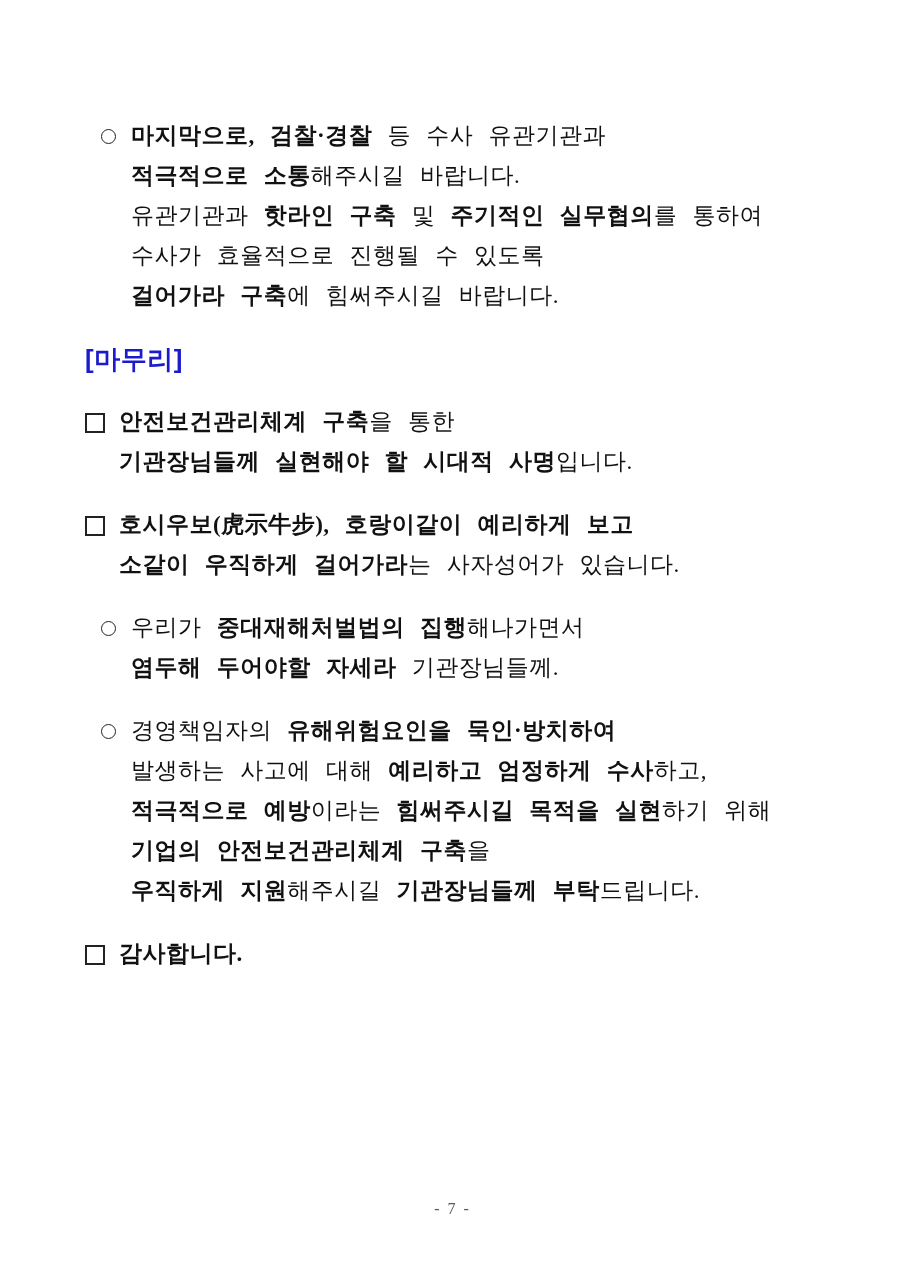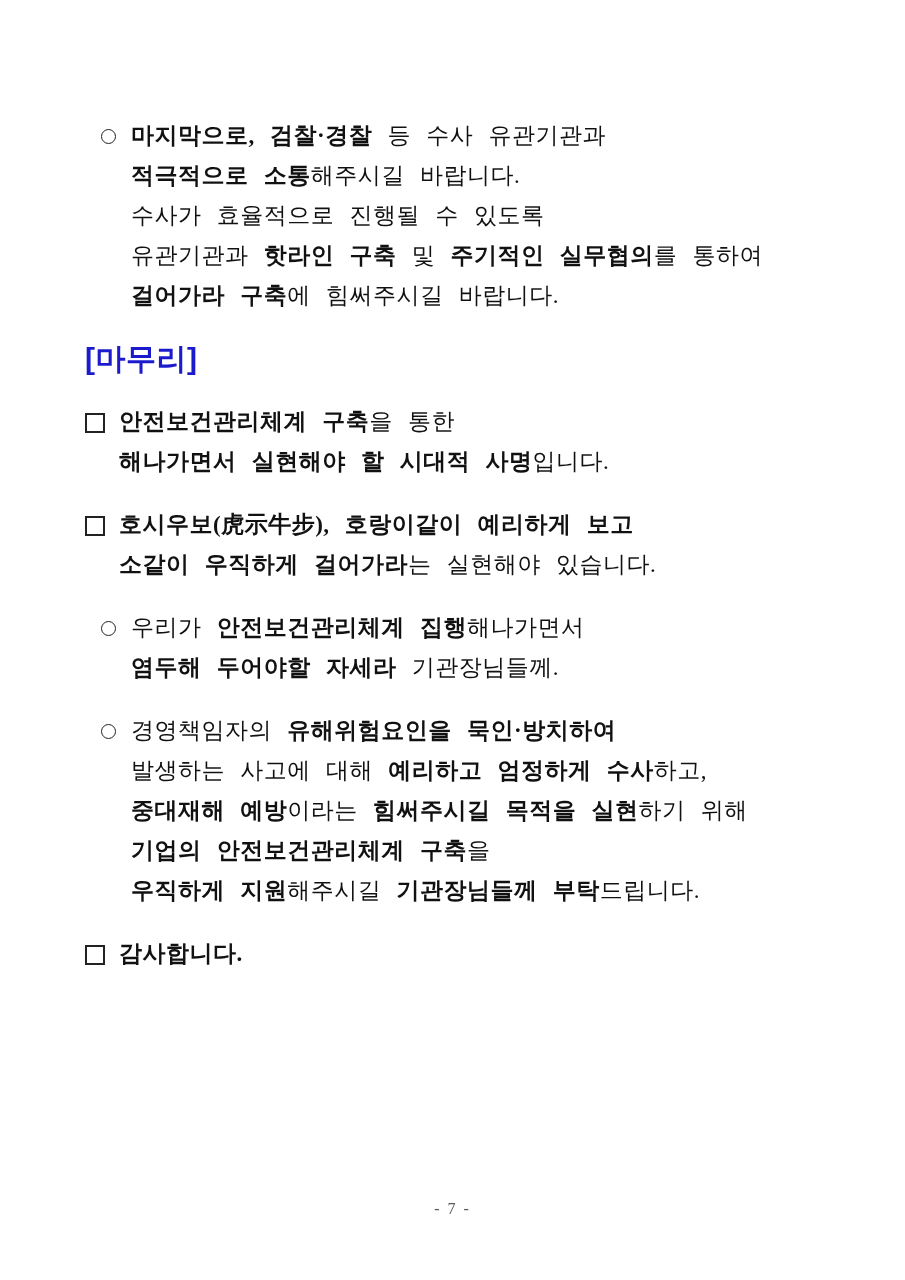--- a/index.html
+++ b/index.html
@@ -58,21 +58,21 @@
     word-spacing: 9px;
     letter-spacing: 0.5px;
     white-space: nowrap;
   }
   .seg-bold {
     font-weight: 700;
     font-family: Liberation Serif, serif;
   }
   .section-header {
     font-family: "Liberation Sans", "DejaVu Sans", sans-serif;
-    font-size: 30px;
+    font-size: 26px;
     font-weight: 800;
     line-height: 40px;
     color: var(--accent-color, #1b1bcd);
     margin: 0 0 23px 0;
     letter-spacing: 0.5px;
   }
   .page-number {
     position: absolute;
     left: 0;
     right: 0;
@@ -89,61 +89,61 @@
 
 <div class="page">
   <div class="content" id="doc-content">
       <div class="block indent">
         <div class="bullet-col">
           <div class="bullet-circle"></div>
         </div>
         <div class="lines">
           <div class="line"><span class="seg-bold">마지막으로, 검찰·경찰</span><span class="seg-normal"> 등 수사 유관기관과</span></div>
           <div class="line"><span class="seg-bold">적극적으로 소통</span><span class="seg-normal">해주시길 바랍니다.</span></div>
+          <div class="line"><span class="seg-normal">유관기관과 </span><span class="seg-bold">핫라인 구축</span><span class="seg-normal"> 및 </span><span class="seg-bold">주기적인 실무협의</span><span class="seg-normal">를 통하여</span></div>
           <div class="line"><span class="seg-normal">수사가 효율적으로 진행될 수 있도록</span></div>
-          <div class="line"><span class="seg-normal">유관기관과 </span><span class="seg-bold">핫라인 구축</span><span class="seg-normal"> 및 </span><span class="seg-bold">주기적인 실무협의</span><span class="seg-normal">를 통하여</span></div>
           <div class="line"><span class="seg-bold">걸어가라 구축</span><span class="seg-normal">에 힘써주시길 바랍니다.</span></div>
         </div>
       </div>
       <div class="section-header">[마무리]</div>
       <div class="block">
         <div class="bullet-col">
           <div class="bullet-square"></div>
         </div>
         <div class="lines">
           <div class="line"><span class="seg-bold">안전보건관리체계 구축</span><span class="seg-normal">을 통한</span></div>
-          <div class="line"><span class="seg-bold">해나가면서 실현해야 할 시대적 사명</span><span class="seg-normal">입니다.</span></div>
+          <div class="line"><span class="seg-bold">기관장님들께 실현해야 할 시대적 사명</span><span class="seg-normal">입니다.</span></div>
         </div>
       </div>
       <div class="block">
         <div class="bullet-col">
           <div class="bullet-square"></div>
         </div>
         <div class="lines">
           <div class="line"><span class="seg-bold">호시우보(虎示牛步), 호랑이같이 예리하게 보고</span></div>
-          <div class="line"><span class="seg-bold">소같이 우직하게 걸어가라</span><span class="seg-normal">는 실현해야 있습니다.</span></div>
+          <div class="line"><span class="seg-bold">소같이 우직하게 걸어가라</span><span class="seg-normal">는 사자성어가 있습니다.</span></div>
         </div>
       </div>
       <div class="block indent">
         <div class="bullet-col">
           <div class="bullet-circle"></div>
         </div>
         <div class="lines">
-          <div class="line"><span class="seg-normal">우리가 </span><span class="seg-bold">안전보건관리체계 집행</span><span class="seg-normal">해나가면서</span></div>
+          <div class="line"><span class="seg-normal">우리가 </span><span class="seg-bold">중대재해처벌법의 집행</span><span class="seg-normal">해나가면서</span></div>
           <div class="line"><span class="seg-bold">염두해 두어야할 자세라</span><span class="seg-normal"> 기관장님들께.</span></div>
         </div>
       </div>
       <div class="block indent">
         <div class="bullet-col">
           <div class="bullet-circle"></div>
         </div>
         <div class="lines">
           <div class="line"><span class="seg-normal">경영책임자의 </span><span class="seg-bold">유해위험요인을 묵인·방치하여</span></div>
           <div class="line"><span class="seg-normal">발생하는 사고에 대해 </span><span class="seg-bold">예리하고 엄정하게 수사</span><span class="seg-normal">하고,</span></div>
-          <div class="line"><span class="seg-bold">중대재해 예방</span><span class="seg-normal">이라는 </span><span class="seg-bold">힘써주시길 목적을 실현</span><span class="seg-normal">하기 위해</span></div>
+          <div class="line"><span class="seg-bold">적극적으로 예방</span><span class="seg-normal">이라는 </span><span class="seg-bold">힘써주시길 목적을 실현</span><span class="seg-normal">하기 위해</span></div>
           <div class="line"><span class="seg-bold">기업의 안전보건관리체계 구축</span><span class="seg-normal">을</span></div>
           <div class="line"><span class="seg-bold">우직하게 지원</span><span class="seg-normal">해주시길 </span><span class="seg-bold">기관장님들께 부탁</span><span class="seg-normal">드립니다.</span></div>
         </div>
       </div>
       <div class="block">
         <div class="bullet-col">
           <div class="bullet-square"></div>
         </div>
         <div class="lines">
           <div class="line"><span class="seg-bold">감사합니다.</span></div>

